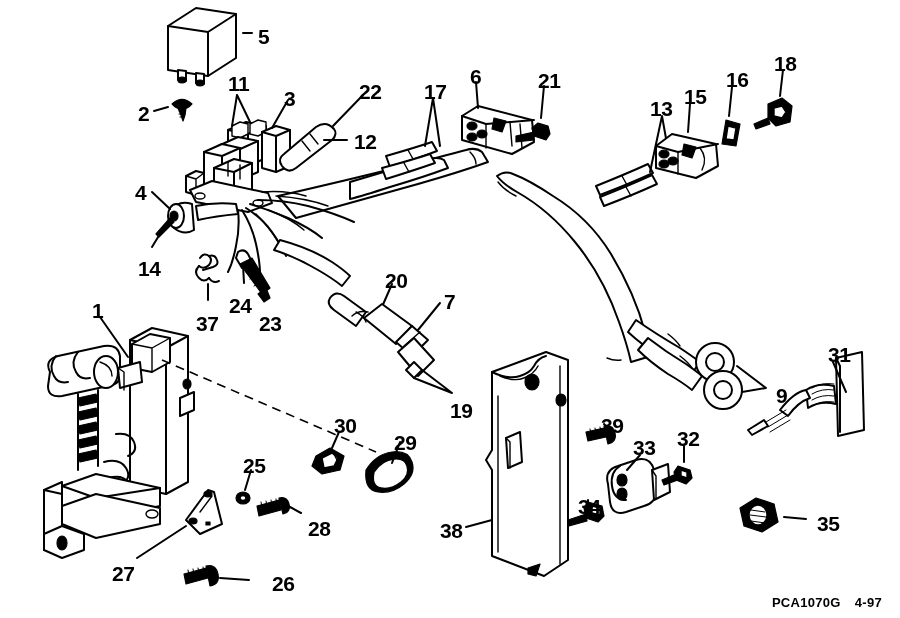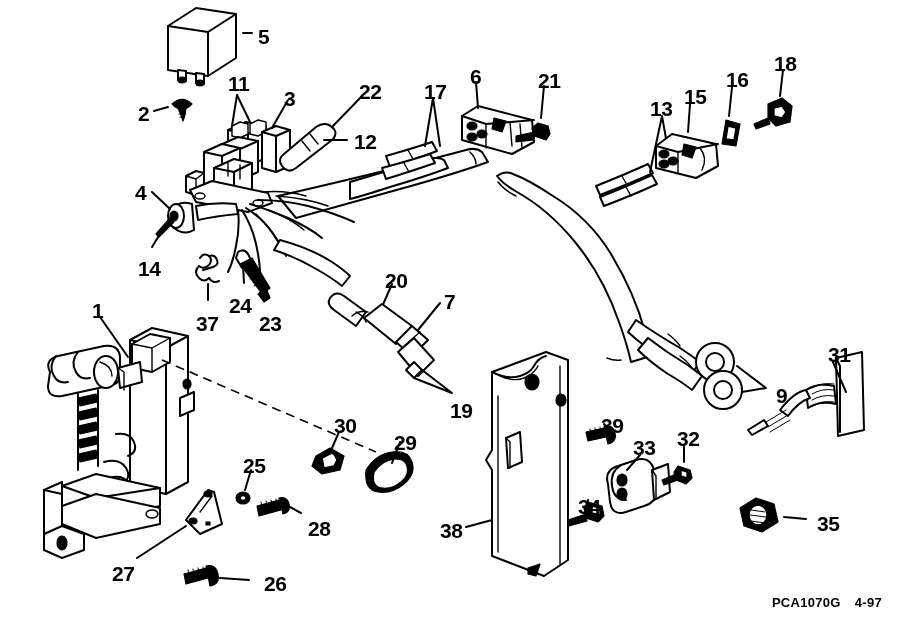--- a/index.html
+++ b/index.html
@@ -486,21 +486,21 @@
   <div class="callout" style="left:444px; top:291px;">7</div>
   <div class="callout" style="left:450px; top:400px;">19</div>
   <div class="callout" style="left:776px; top:385px;">9</div>
   <div class="callout" style="left:828px; top:344px;">31</div>
   <div class="callout" style="left:92px;  top:300px;">1</div>
   <div class="callout" style="left:334px; top:415px;">30</div>
   <div class="callout" style="left:394px; top:425px;margin-top:7px;">29</div>
   <div class="callout" style="left:243px; top:455px;">25</div>
   <div class="callout" style="left:308px; top:518px;">28</div>
   <div class="callout" style="left:112px; top:563px;">27</div>
-  <div class="callout" style="left:264px; top:573px;">26</div>
+  <div class="callout" style="left:272px; top:573px;">26</div>
   <div class="callout" style="left:440px; top:520px;">38</div>
   <div class="callout" style="left:601px; top:415px;">39</div>
   <div class="callout" style="left:633px; top:437px;">33</div>
   <div class="callout" style="left:677px; top:428px;">32</div>
   <div class="callout" style="left:578px; top:496px;">34</div>
   <div class="callout" style="left:817px; top:513px;">35</div>
 
   <div id="footer-code">
     <span>PCA1070G</span><span class="sep"></span><span>4-97</span>
   </div>

